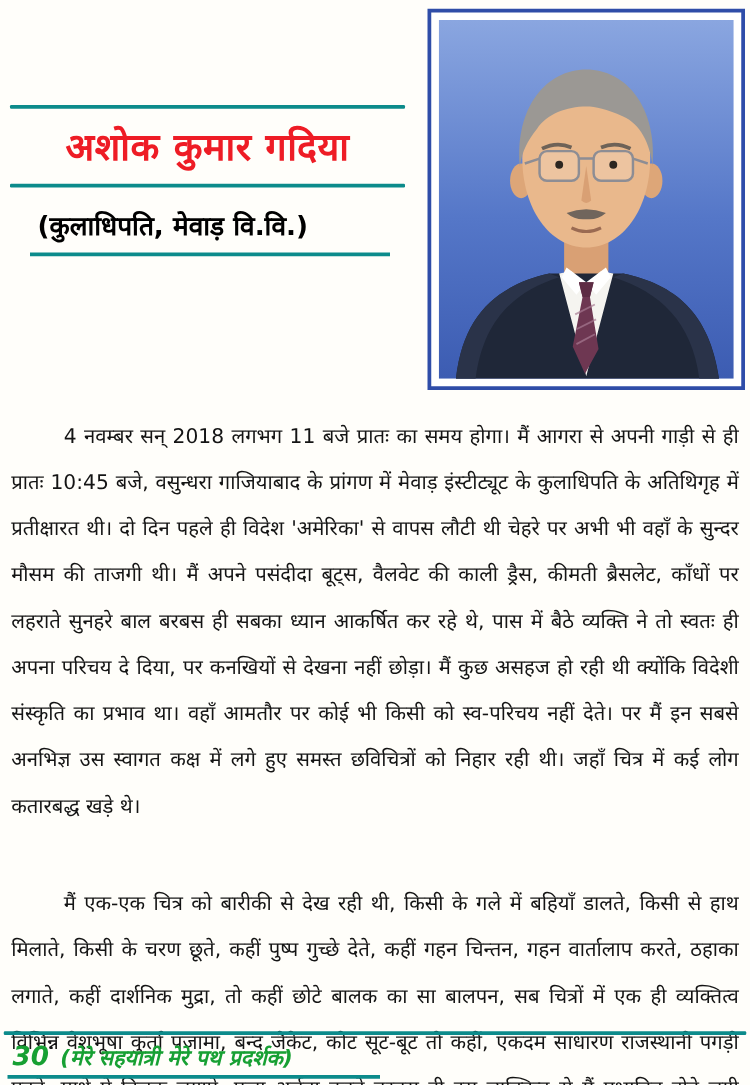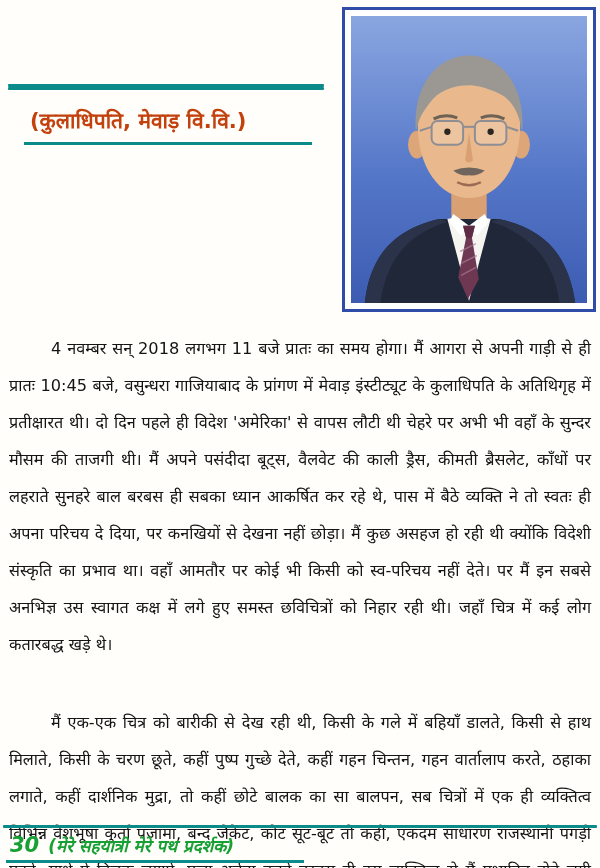--- a/index.html
+++ b/index.html
@@ -12,21 +12,21 @@
   }
 
   
   .header-block { position: absolute; top: 84px; left: 8px; width: 316px; }
   .rule { height: 3px; background: #0c8b8b; border-radius: 1px; }
   .title {
     color: #ee1c25; font-size: 30px; font-weight: bold;
     text-align: center; padding: 9px 0 10px; letter-spacing: 0.5px;
   }
   .subtitle {
-    color: #c2410c; font-size: 21px; font-weight: bold;
+    color: #000000; font-size: 21px; font-weight: bold;
     padding: 16px 0 8px 22px;
   }
   .subtitle-rule { height: 3px; background: #0c8b8b; width: 288px; margin-left: 16px; }
 
   
   .photo-frame {
     position: absolute; top: 7px; left: 342px;
     width: 254px; height: 305px;
     border: 3px solid #2f4da8; background: #ffffff;
     padding: 6px; box-sizing: border-box;
@@ -51,20 +51,21 @@
   }
   .footer-num { font-size: 21px; margin-right: 9px; }
   .footer-label { font-size: 17px; }
   .footer-underline { height: 3px; background: #0c8b8b; width: 298px; margin: 3px 0 0 6px; }
 </style>
 </head>
 <body>
 
 <div class="header-block">
   <div class="rule"></div>
+  <div class="title">अशोक कुमार गदिया</div>
   <div class="rule"></div>
   <div class="subtitle">(कुलाधिपति, मेवाड़ वि.वि.)</div>
   <div class="subtitle-rule"></div>
 </div>
 
 <div class="photo-frame">
   <svg viewBox="0 0 240 290" preserveAspectRatio="none" xmlns="http://www.w3.org/2000/svg">
     <defs>
       <linearGradient id="pbg" x1="0" y1="0" x2="0" y2="1">
         <stop offset="0" stop-color="#8aa6e0"></stop>

